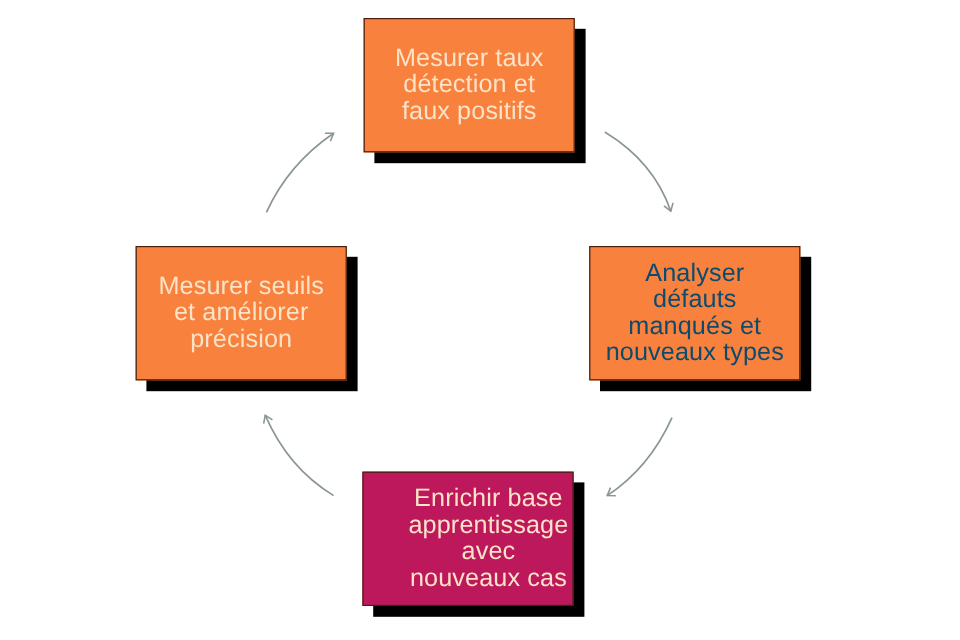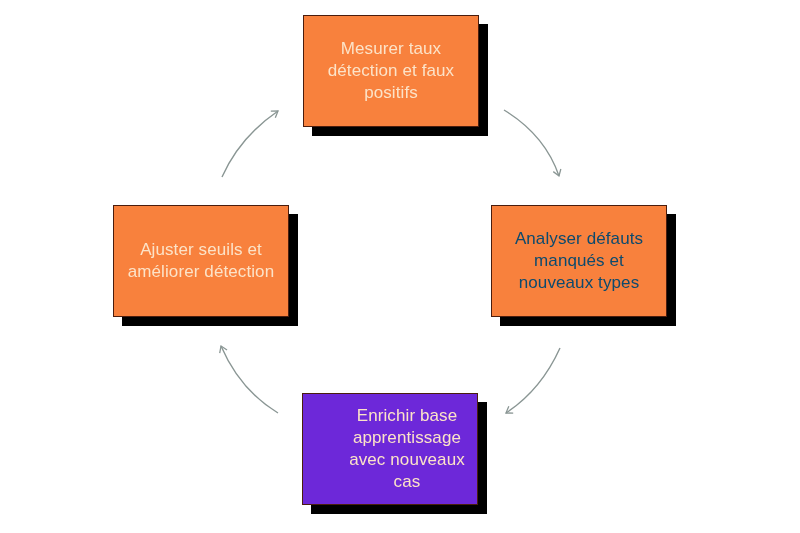--- a/index.html
+++ b/index.html
@@ -17,21 +17,21 @@
       box-sizing: border-box;
       border: 1.5px solid #4a1d0e;
       box-shadow: 9px 9px 0 0 #000000;
       display: flex;
       align-items: center;
       justify-content: center;
       text-align: center;
       padding: 6px 10px;
     }
     .node-label {
-      font-size: 17px;
+      font-size: 21px;
       line-height: 22px;
       letter-spacing: 0.1px;
       text-align: center;
     }
     svg.arrows {
       position: absolute;
       left: 0; top: 0;
       width: 800px; height: 533px;
       pointer-events: none;
     }
@@ -56,19 +56,19 @@
 </svg>
 
 <div class="node" style="left:303px; top:15px; background:#F8813D;">
   <span class="node-label" style="color:#FCE3C8;">Mesurer taux détection et faux positifs</span>
 </div>
 
 <div class="node" style="left:491px; top:205px; background:#F8813D;">
   <span class="node-label" style="color:#0c4a6e;">Analyser défauts manqués et nouveaux types</span>
 </div>
 
-<div class="node" style="left:302px; top:393px; background:#6d28d9;padding-left:44px;">
+<div class="node" style="left:302px; top:393px; background:#be185d;padding-left:44px;">
   <span class="node-label" style="color:#FCE3C8;">Enrichir base apprentissage avec nouveaux cas</span>
 </div>
 
 <div class="node" style="left:113px; top:205px; background:#F8813D;">
-  <span class="node-label" style="color:#FCE3C8;">Ajuster seuils et améliorer détection</span>
+  <span class="node-label" style="color:#FCE3C8;">Mesurer seuils et améliorer précision</span>
 </div>
 
 </body></html>

